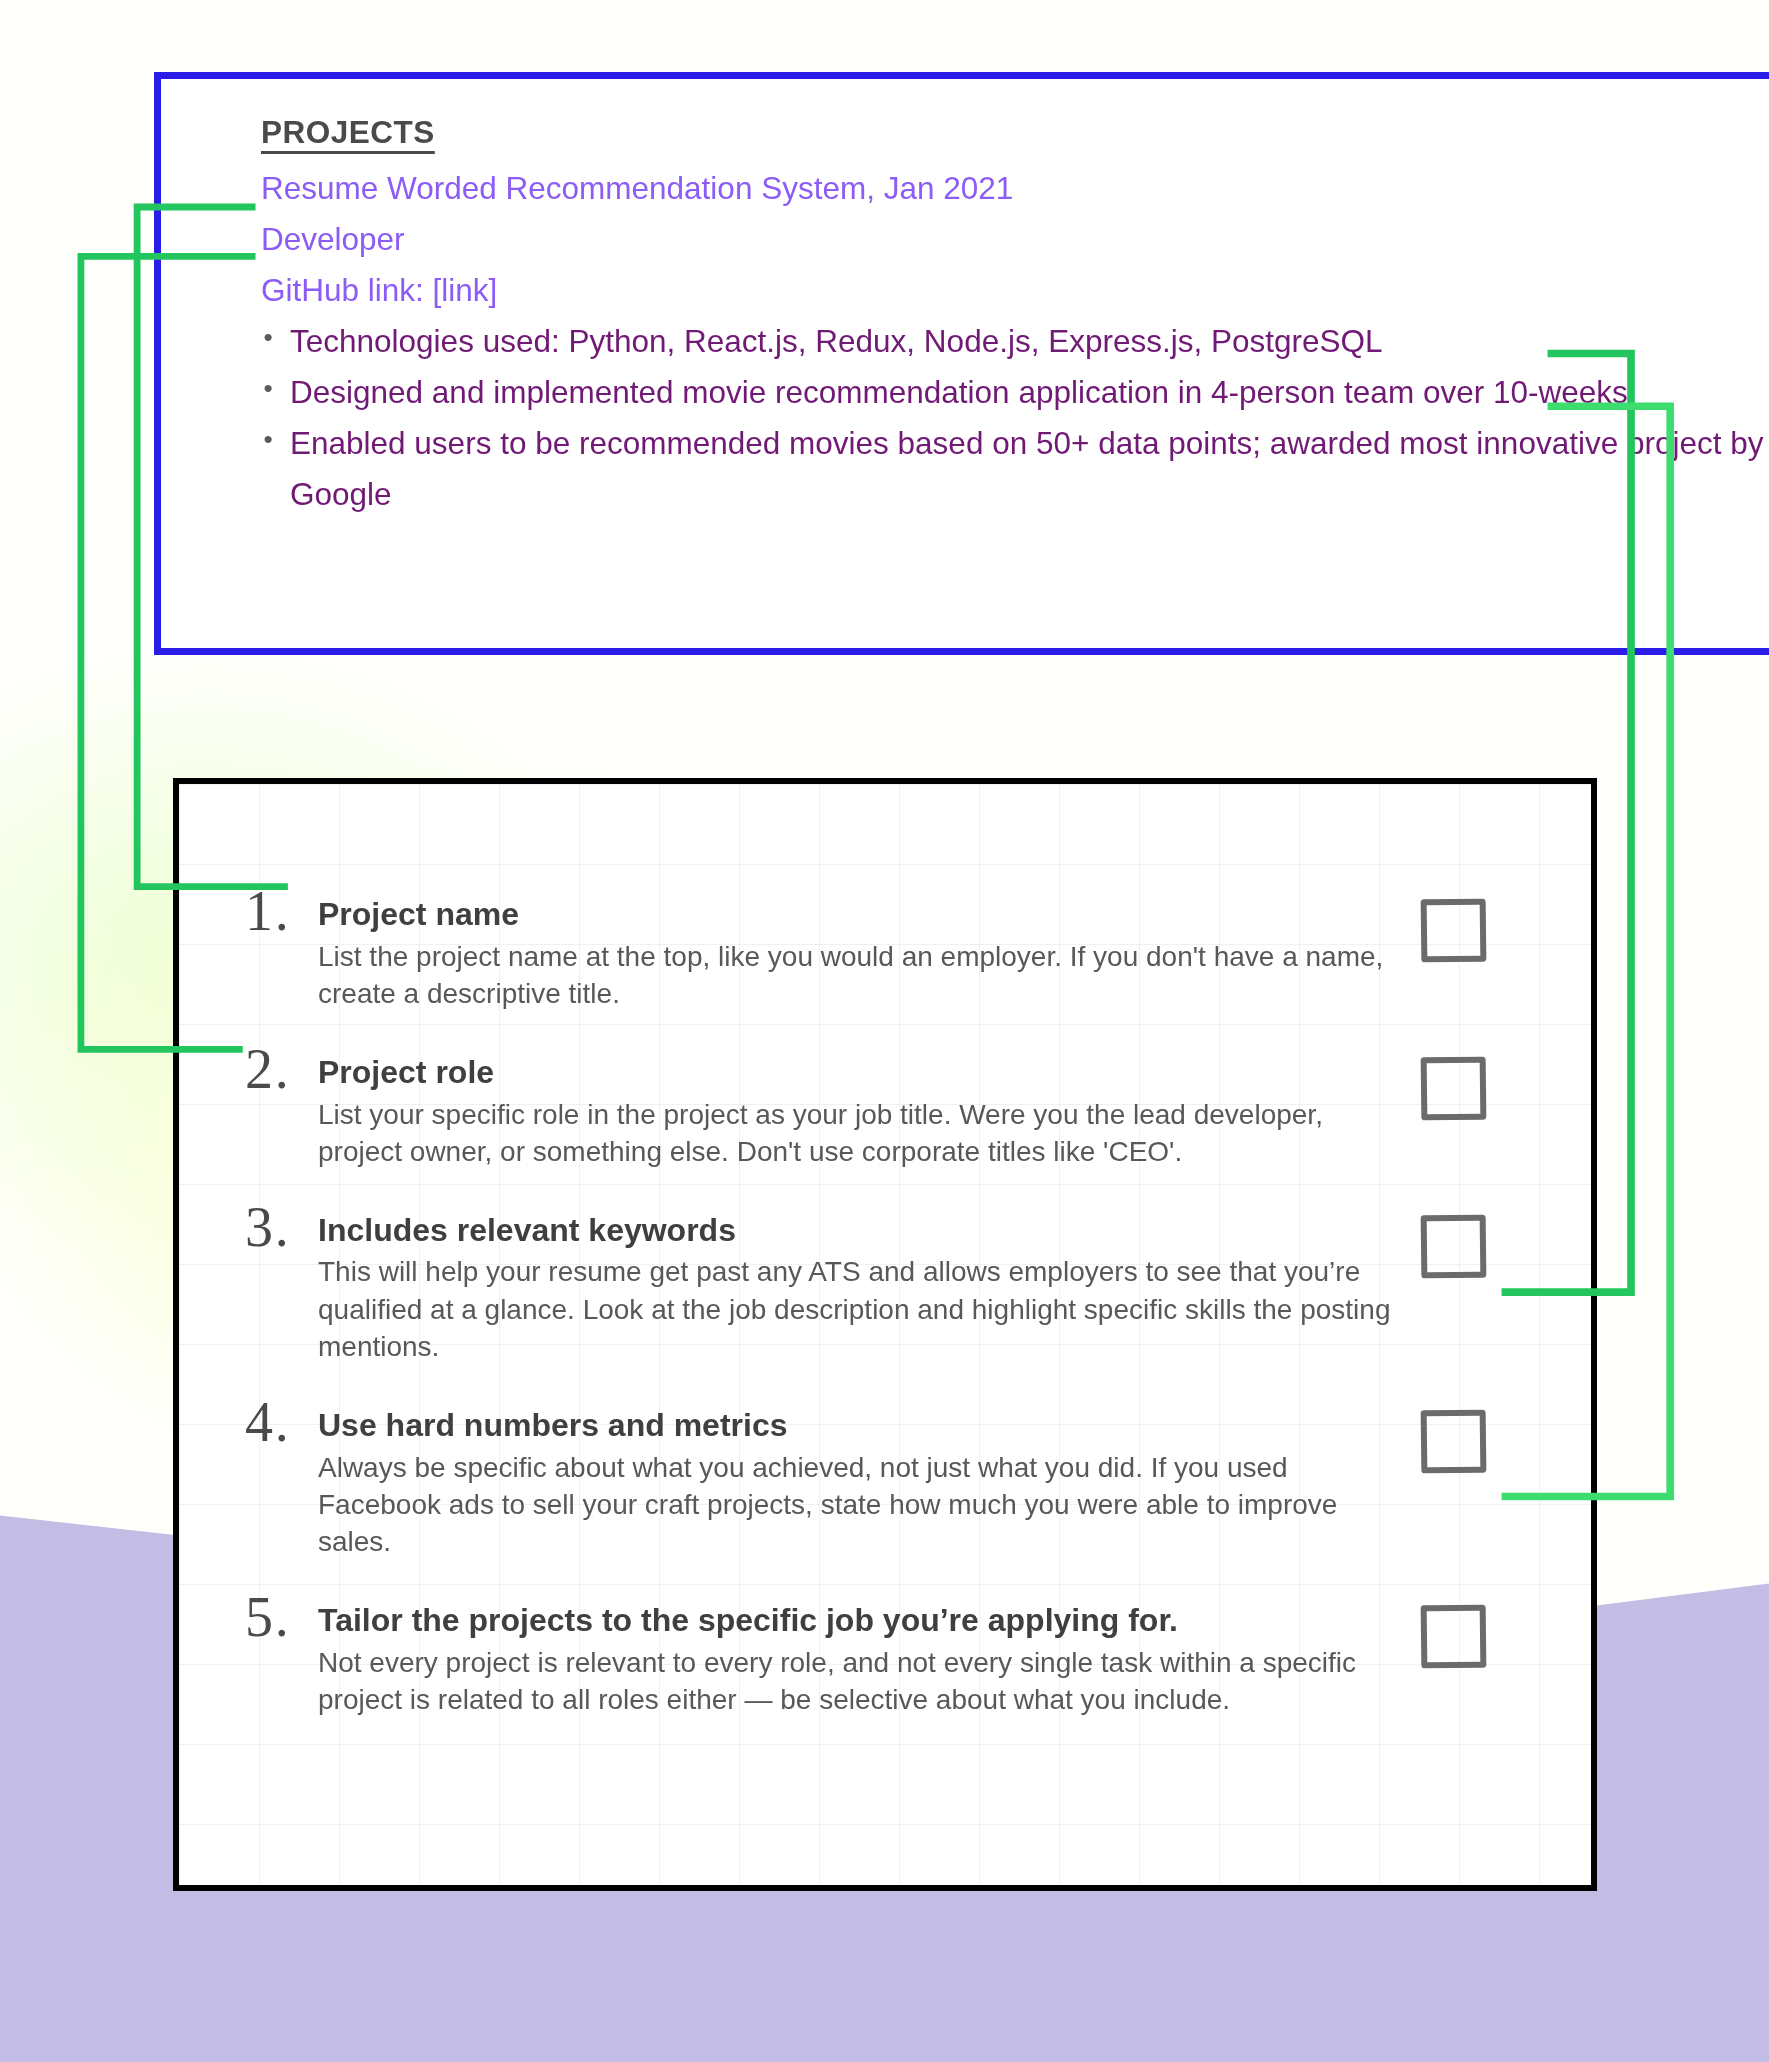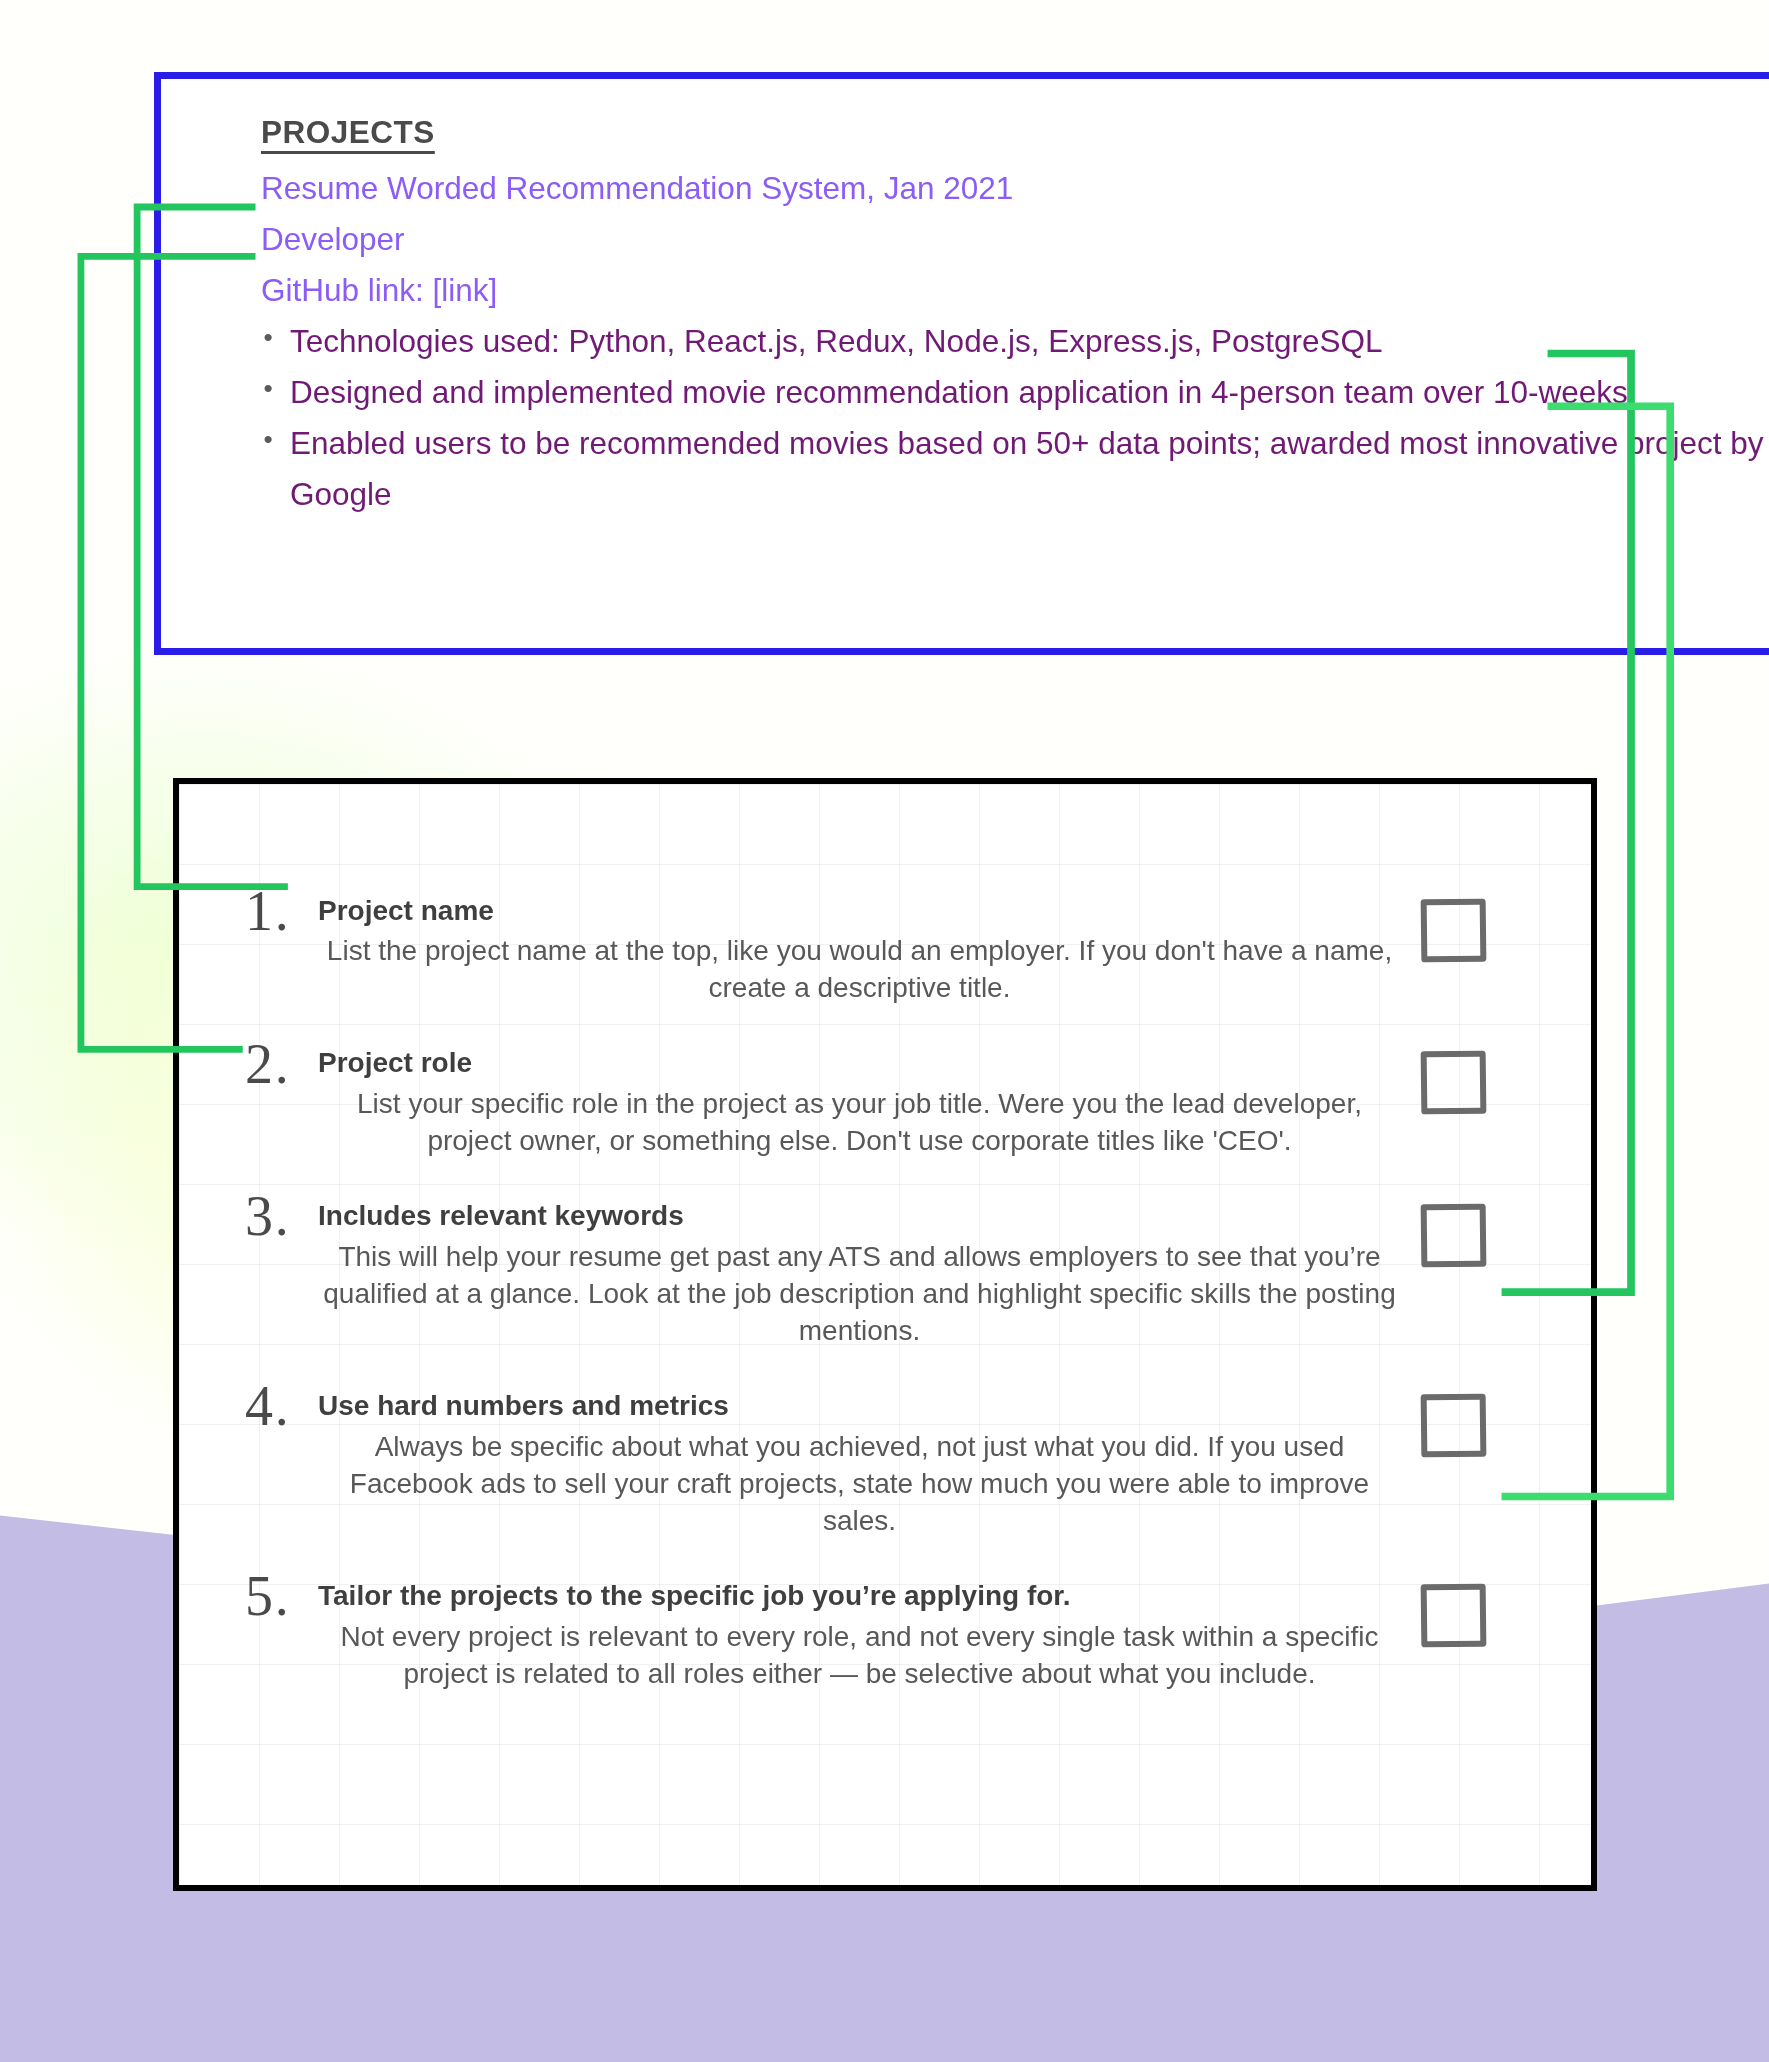--- a/index.html
+++ b/index.html
@@ -55,22 +55,22 @@
   }
   #checklist-inner{position:absolute;left:0;top:0;right:0;bottom:0;padding:101px 0 0 0;box-sizing:border-box;}
   .ck-row{display:flex;align-items:flex-start;padding:0 0 0 66px;position:relative;}
   .ck-row + .ck-row{margin-top:31px;}
   .ck-num{
     width:73px;flex:0 0 73px;text-align:left;
     font-size:56px;color:#4a4a4a;font-weight:300;line-height:0.95;
     font-family:"Liberation Serif", serif;letter-spacing:1.7px;
   }
   .ck-body{flex:1 1 auto;max-width:1083px;padding-top:7.7px;}
-  .ck-title{font-size:28px;font-weight:700;color:#3f3f3f;line-height:1.32;margin:0 0 2.6px 0;}
-  .ck-desc{font-size:28px;font-weight:400;color:#585858;line-height:1.33;margin:0;text-align:center;}
+  .ck-title{font-size:32px;font-weight:700;color:#3f3f3f;line-height:1.32;margin:0 0 2.6px 0;}
+  .ck-desc{font-size:28px;font-weight:400;color:#585858;line-height:1.33;margin:0;}
   .ck-box{
     flex:0 0 auto;width:53px;height:51px;margin-left:20.4px;margin-top:13.6px;
     border:6px solid #6b6b6b;border-radius:3.4px;
     transform:rotate(-0.7deg);
   }
 
   
   #connectors{position:absolute;inset:0;z-index:6;pointer-events:none;}
   #connectors line, #connectors polyline{fill:none;stroke-linecap:butt;}
 </style>

